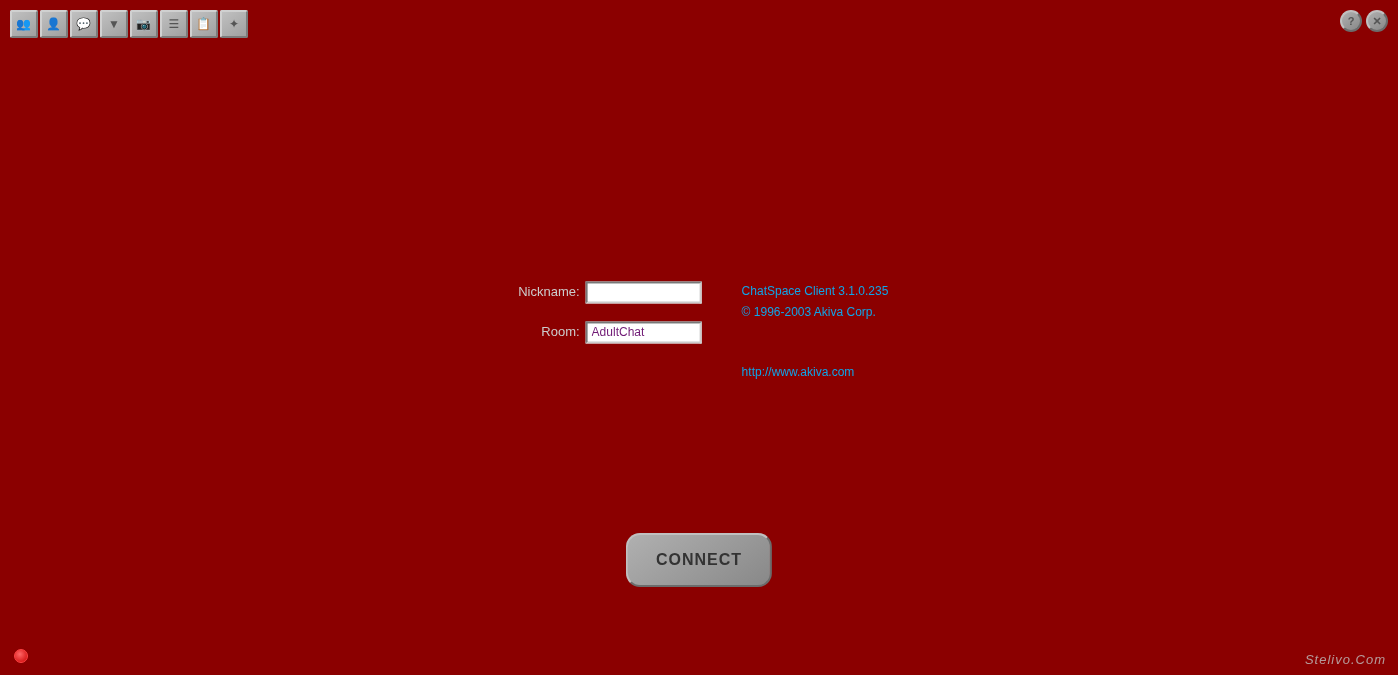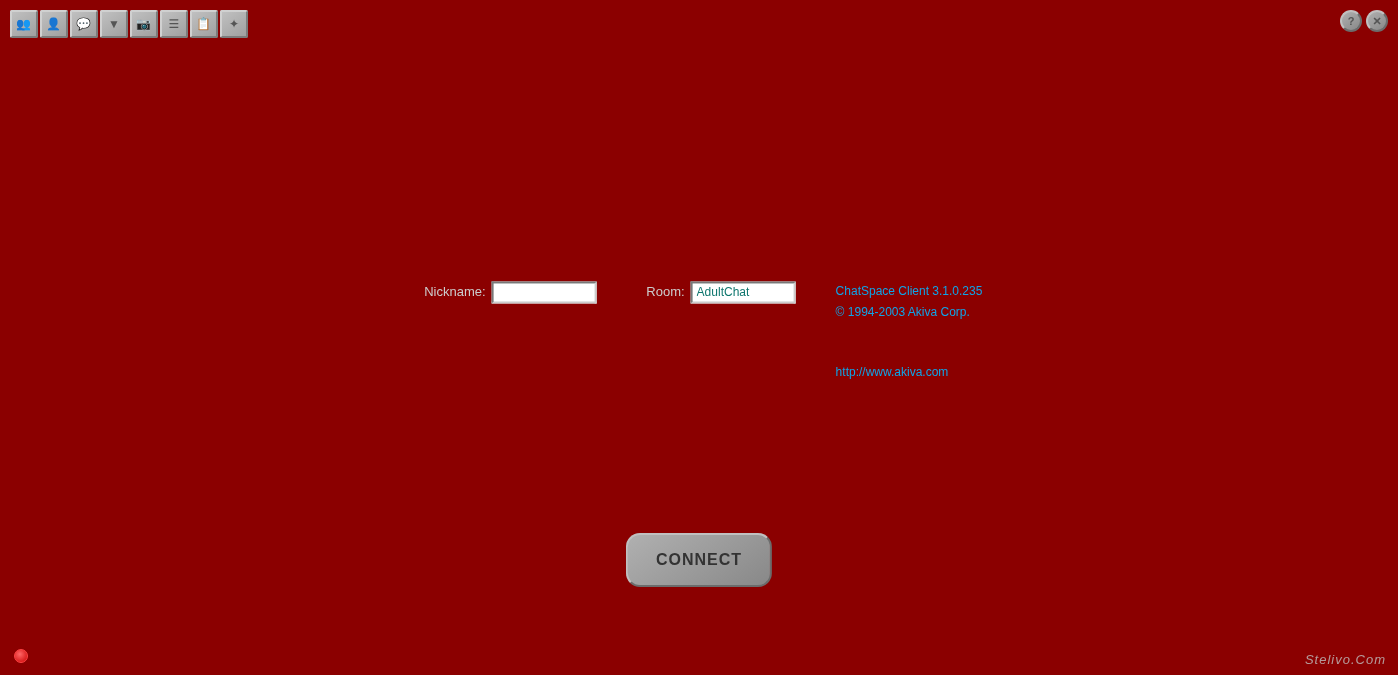--- a/index.html
+++ b/index.html
@@ -66,45 +66,45 @@
       top: 50%;
       left: 50%;
       transform: translate(-50%, -55%);
       display: flex;
       gap: 40px;
       align-items: flex-start;
     }
 
     #form-fields {
       display: flex;
-      flex-direction: row;
+      flex-direction: column;
       gap: 18px;
     }
 
     .field-row {
       display: flex;
       align-items: center;
       gap: 6px;
     }
 
     .field-label {
       color: #ccc;
       font-size: 13px;
       text-align: right;
       width: 70px;
     }
 
     .field-input {
-      width: 105px;
+      width: 116px;
       height: 22px;
       background: white;
       border: 2px inset #ccc;
       font-size: 12px;
       padding: 2px 4px;
-      color: #0f766e;
+      color: #701a75;
     }
 
     #app-info {
       color: #0ea5e9;
       font-size: 12px;
       line-height: 1.8;
     }
 
     
     #connect-btn {
@@ -176,21 +176,21 @@
       <input class="field-input" type="text" value="" style="">
     </div>
     <div class="field-row">
       <label class="field-label">Room:</label>
       <input class="field-input" type="text" value="AdultChat" style="">
     </div>
   </div>
 
   <div id="app-info">
     <div>ChatSpace Client 3.1.0.235</div>
-    <div>© 1994-2003 Akiva Corp.</div>
+    <div>© 1996-2003 Akiva Corp.</div>
     <div style="cursor:pointer;margin-top:38px;">http://www.akiva.com</div>
   </div>
 </div>
 
 <button id="connect-btn">CONNECT</button>
 
 <div id="status-indicator"></div>
 
 <div id="watermark">Stelivo.Com</div>
 

